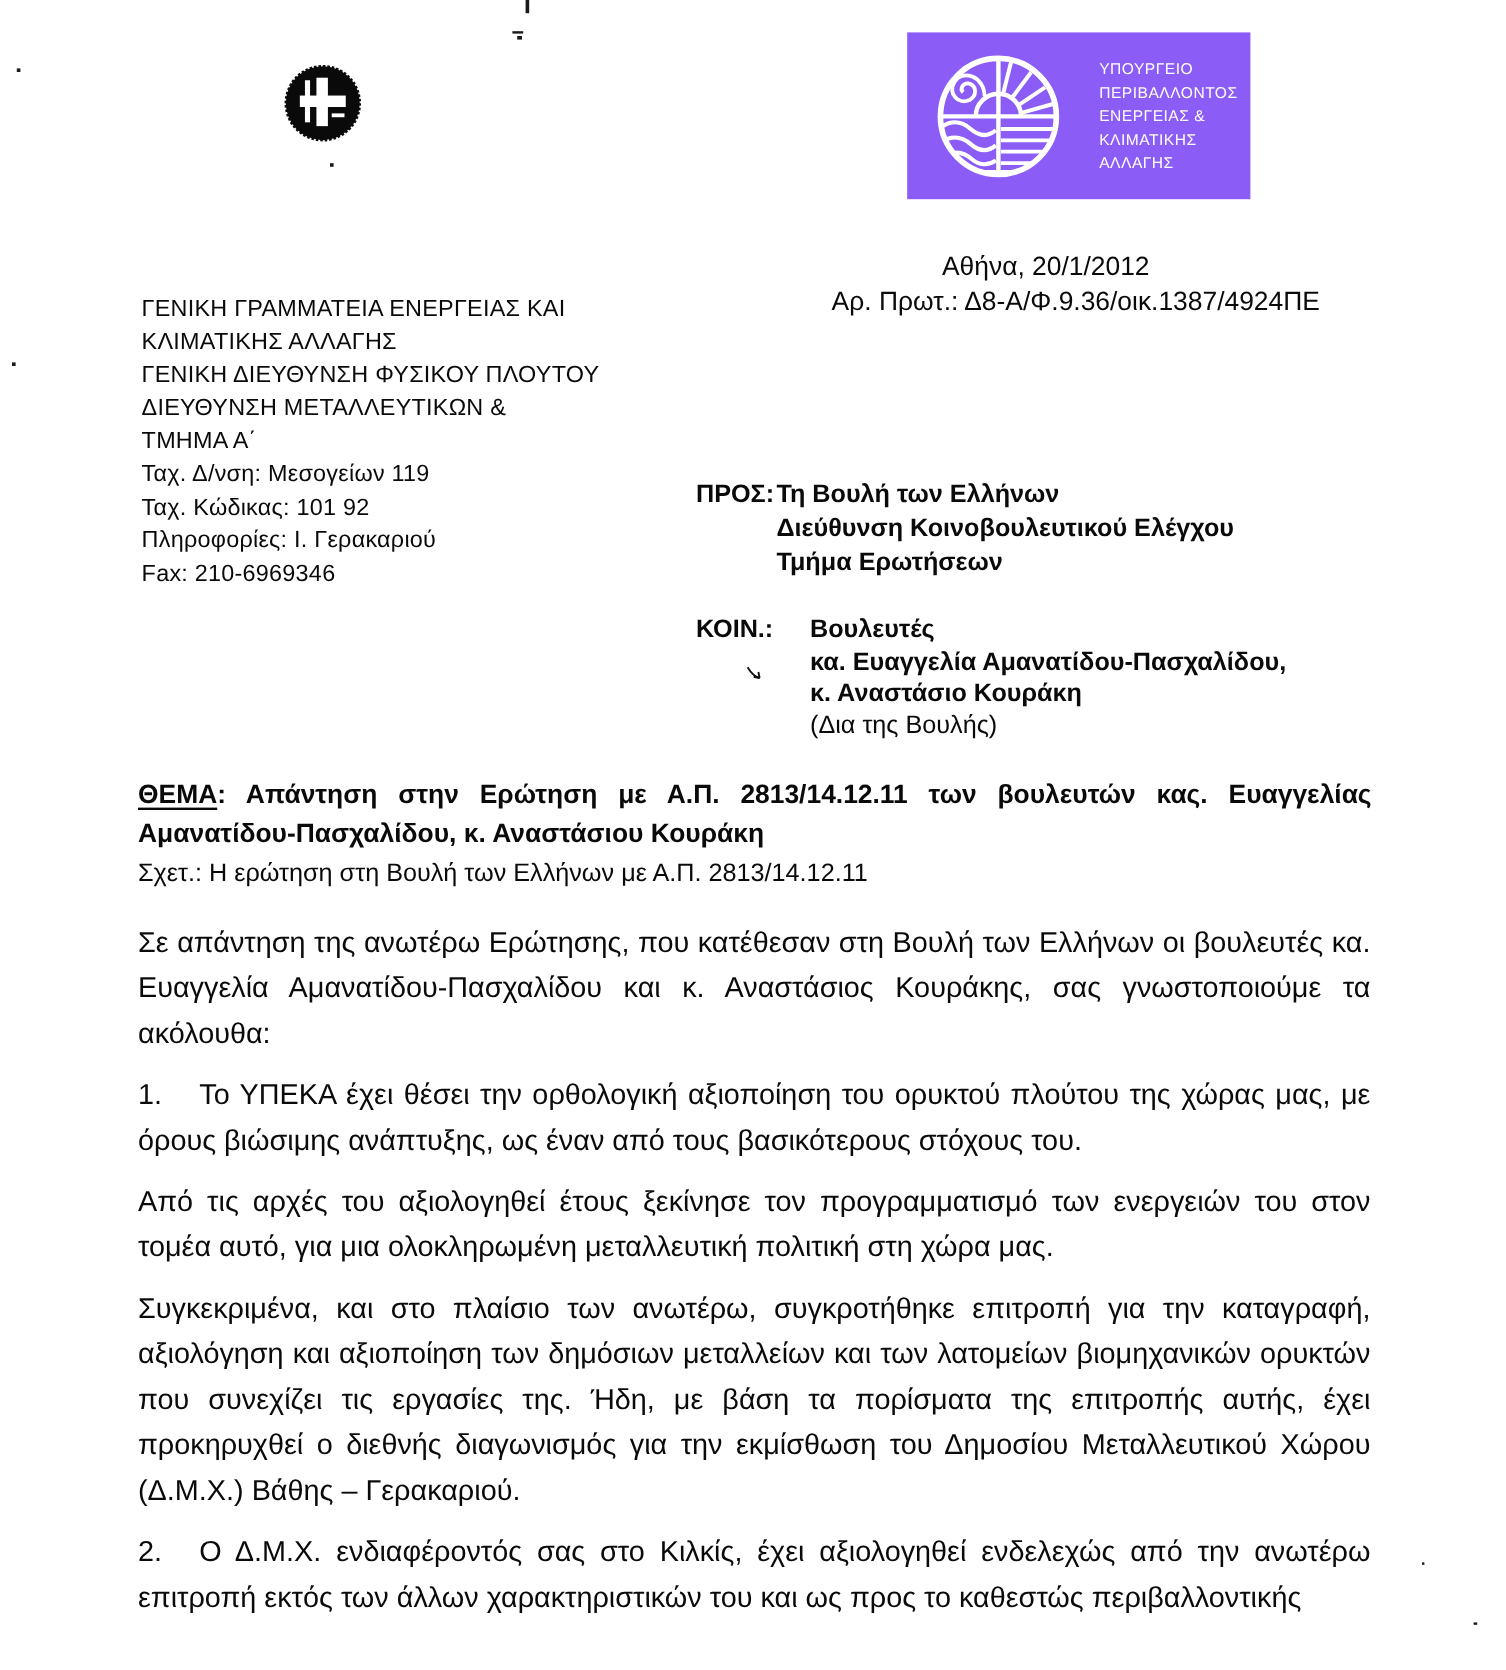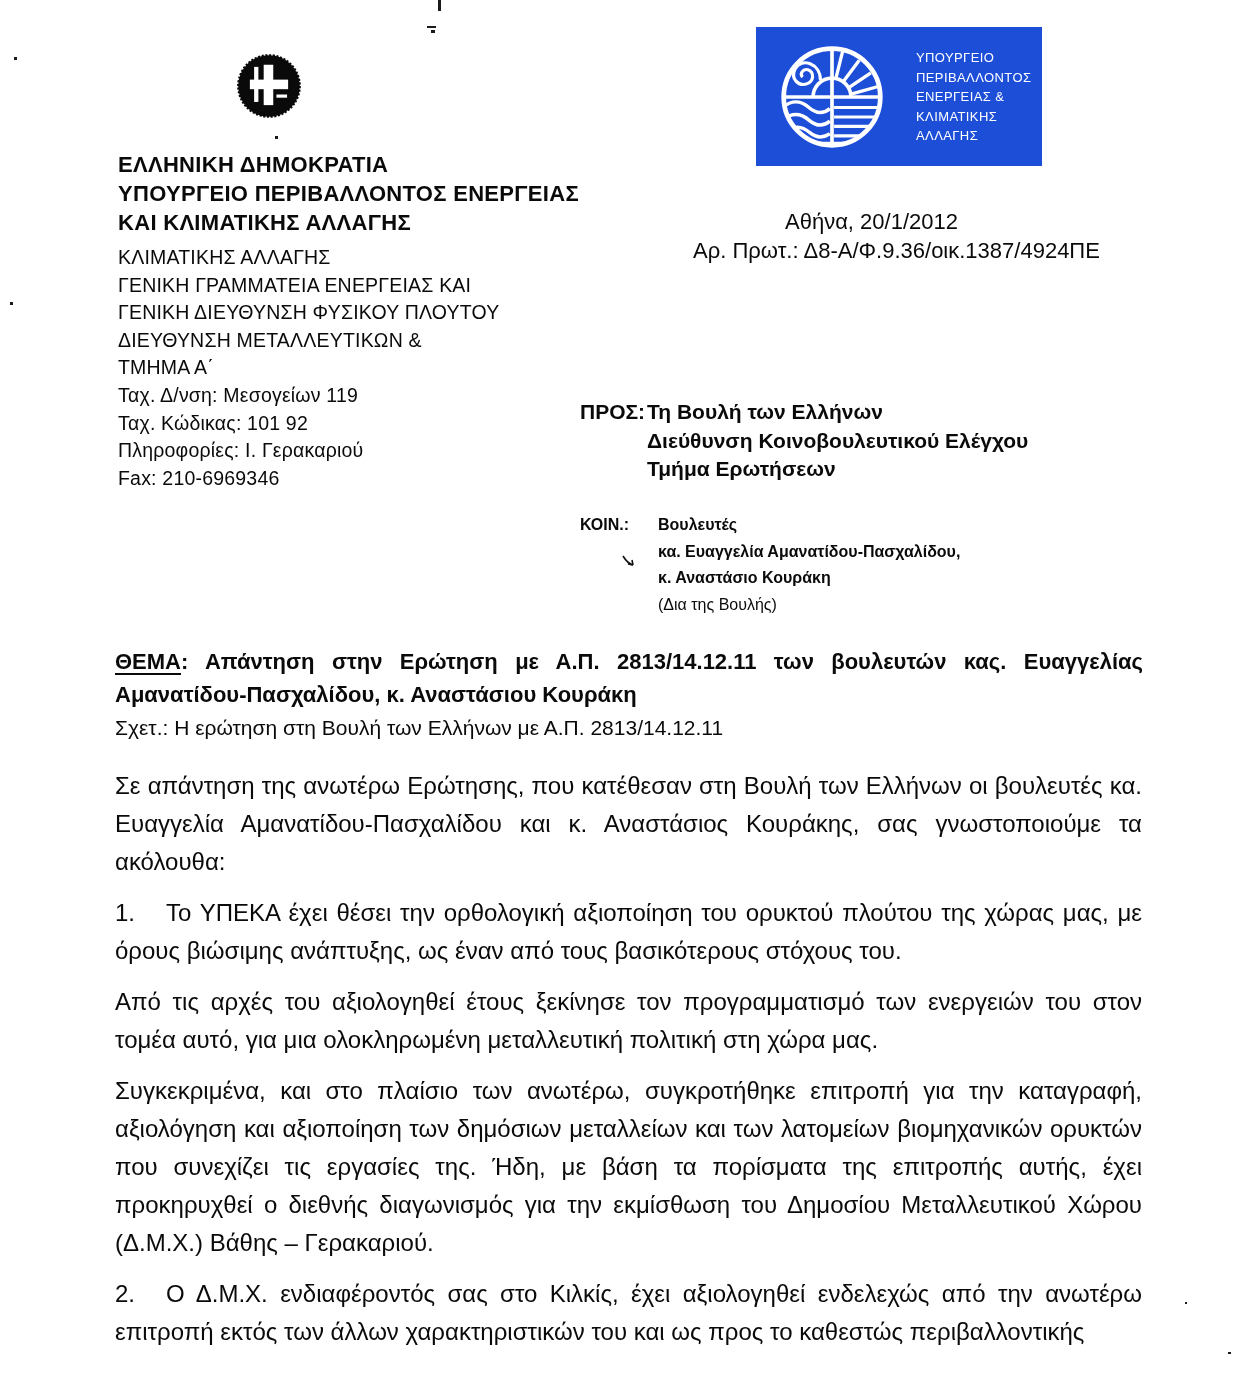--- a/index.html
+++ b/index.html
@@ -11,30 +11,30 @@
     color:#0a0a0a;
     font-family:"Liberation Sans", "DejaVu Sans", sans-serif;
     overflow:hidden;
     margin:0 auto;
   }
   
   .gr-emblem { position:absolute; left:235px; top:52px; width:68px; height:68px; }
   .gov-block { position:absolute; left:118px; top:150px; font-weight:bold; font-size:22px; line-height:29px; letter-spacing:0.3px; }
   .dept-block { position:absolute; left:118px; top:244px; font-size:19.5px; line-height:27.6px; letter-spacing:0.2px; }
   
-  .logo-box { position:absolute; left:756px; top:27px; width:286px; height:139px; background:#1d4ed8; display:flex; }
+  .logo-box { position:absolute; left:756px; top:27px; width:286px; height:139px; background:#8b5cf6; display:flex; }
   .logo-emblem { width:152px; height:100%; display:flex; align-items:center; justify-content:center; }
   .logo-textcol { flex:1; color:#ffffff; padding:21px 4px 0 8px; font-size:13px; line-height:19.5px; letter-spacing:0.4px; }
   
   .date-line { position:absolute; left:785px; top:209px; font-size:22px; }
   .proto-line { position:absolute; left:693px; top:238px; font-size:22px; }
   
   .to-block { position:absolute; left:580px; top:398px; font-size:21px; font-weight:bold; line-height:28.5px; display:flex; }
   .to-label { width:67px; flex:none; }
-  .cc-block { position:absolute; left:580px; top:512px; font-size:16px; font-weight:bold; line-height:26.5px; display:flex; }
+  .cc-block { position:absolute; left:580px; top:512px; font-size:21px; font-weight:bold; line-height:26.5px; display:flex;gap:17px; }
   .cc-label { width:78px; flex:none; }
   .cc-note { font-weight:normal; }
   .check-mark { position:absolute; left:621px; top:555px; width:16px; height:14px; }
   
   .subject-block { position:absolute; left:115px; top:645px; width:1028px; font-size:22px; font-weight:bold; line-height:33px; text-align:justify; }
   .subject-label { text-decoration:underline; text-underline-offset:4px; }
   .ref-line { position:absolute; left:115px; top:716px; font-size:21px; }
   
   .body-block { position:absolute; left:115px; top:767px; width:1027px; font-size:24px; line-height:38px; text-align:justify; }
   .body-block p { margin:0 0 13px 0; }
@@ -51,29 +51,24 @@
     <svg width="68" height="68" viewBox="0 0 64 64" aria-hidden="true">
       <circle cx="32" cy="32" r="29" fill="#0a0a0a"></circle>
       <circle cx="32" cy="32" r="29" fill="none" stroke="#0a0a0a" stroke-width="2" stroke-dasharray="2 1.5"></circle>
       <rect x="18" y="14" width="4" height="33" fill="#ffffff"></rect>
       <rect x="27" y="12" width="9" height="38" fill="#ffffff"></rect>
       <rect x="14" y="26" width="36" height="9" fill="#ffffff"></rect>
       <rect x="39" y="40" width="10" height="3" fill="#ffffff"></rect>
     </svg>
   </div>
 
-  <div class="gov-block">
-    <div>ΕΛΛΗΝΙΚΗ ΔΗΜΟΚΡΑΤΙΑ</div>
-    <div>ΥΠΟΥΡΓΕΙΟ ΠΕΡΙΒΑΛΛΟΝΤΟΣ ΕΝΕΡΓΕΙΑΣ</div>
-    <div>ΚΑΙ ΚΛΙΜΑΤΙΚΗΣ ΑΛΛΑΓΗΣ</div>
-  </div>
 
   <div class="dept-block">
+    <div>ΓΕΝΙΚΗ ΓΡΑΜΜΑΤΕΙΑ ΕΝΕΡΓΕΙΑΣ ΚΑΙ</div>
     <div>ΚΛΙΜΑΤΙΚΗΣ ΑΛΛΑΓΗΣ</div>
-    <div>ΓΕΝΙΚΗ ΓΡΑΜΜΑΤΕΙΑ ΕΝΕΡΓΕΙΑΣ ΚΑΙ</div>
     <div>ΓΕΝΙΚΗ ΔΙΕΥΘΥΝΣΗ ΦΥΣΙΚΟΥ ΠΛΟΥΤΟΥ</div>
     <div>ΔΙΕΥΘΥΝΣΗ ΜΕΤΑΛΛΕΥΤΙΚΩΝ &amp;</div>
     <div>ΤΜΗΜΑ Α΄</div>
     <div>Ταχ. Δ/νση: Μεσογείων 119</div>
     <div>Ταχ. Κώδικας: 101 92</div>
     <div>Πληροφορίες: Ι. Γερακαριού</div>
     <div>Fax: 210-6969346</div>
   </div>
 
   <div class="logo-box">

